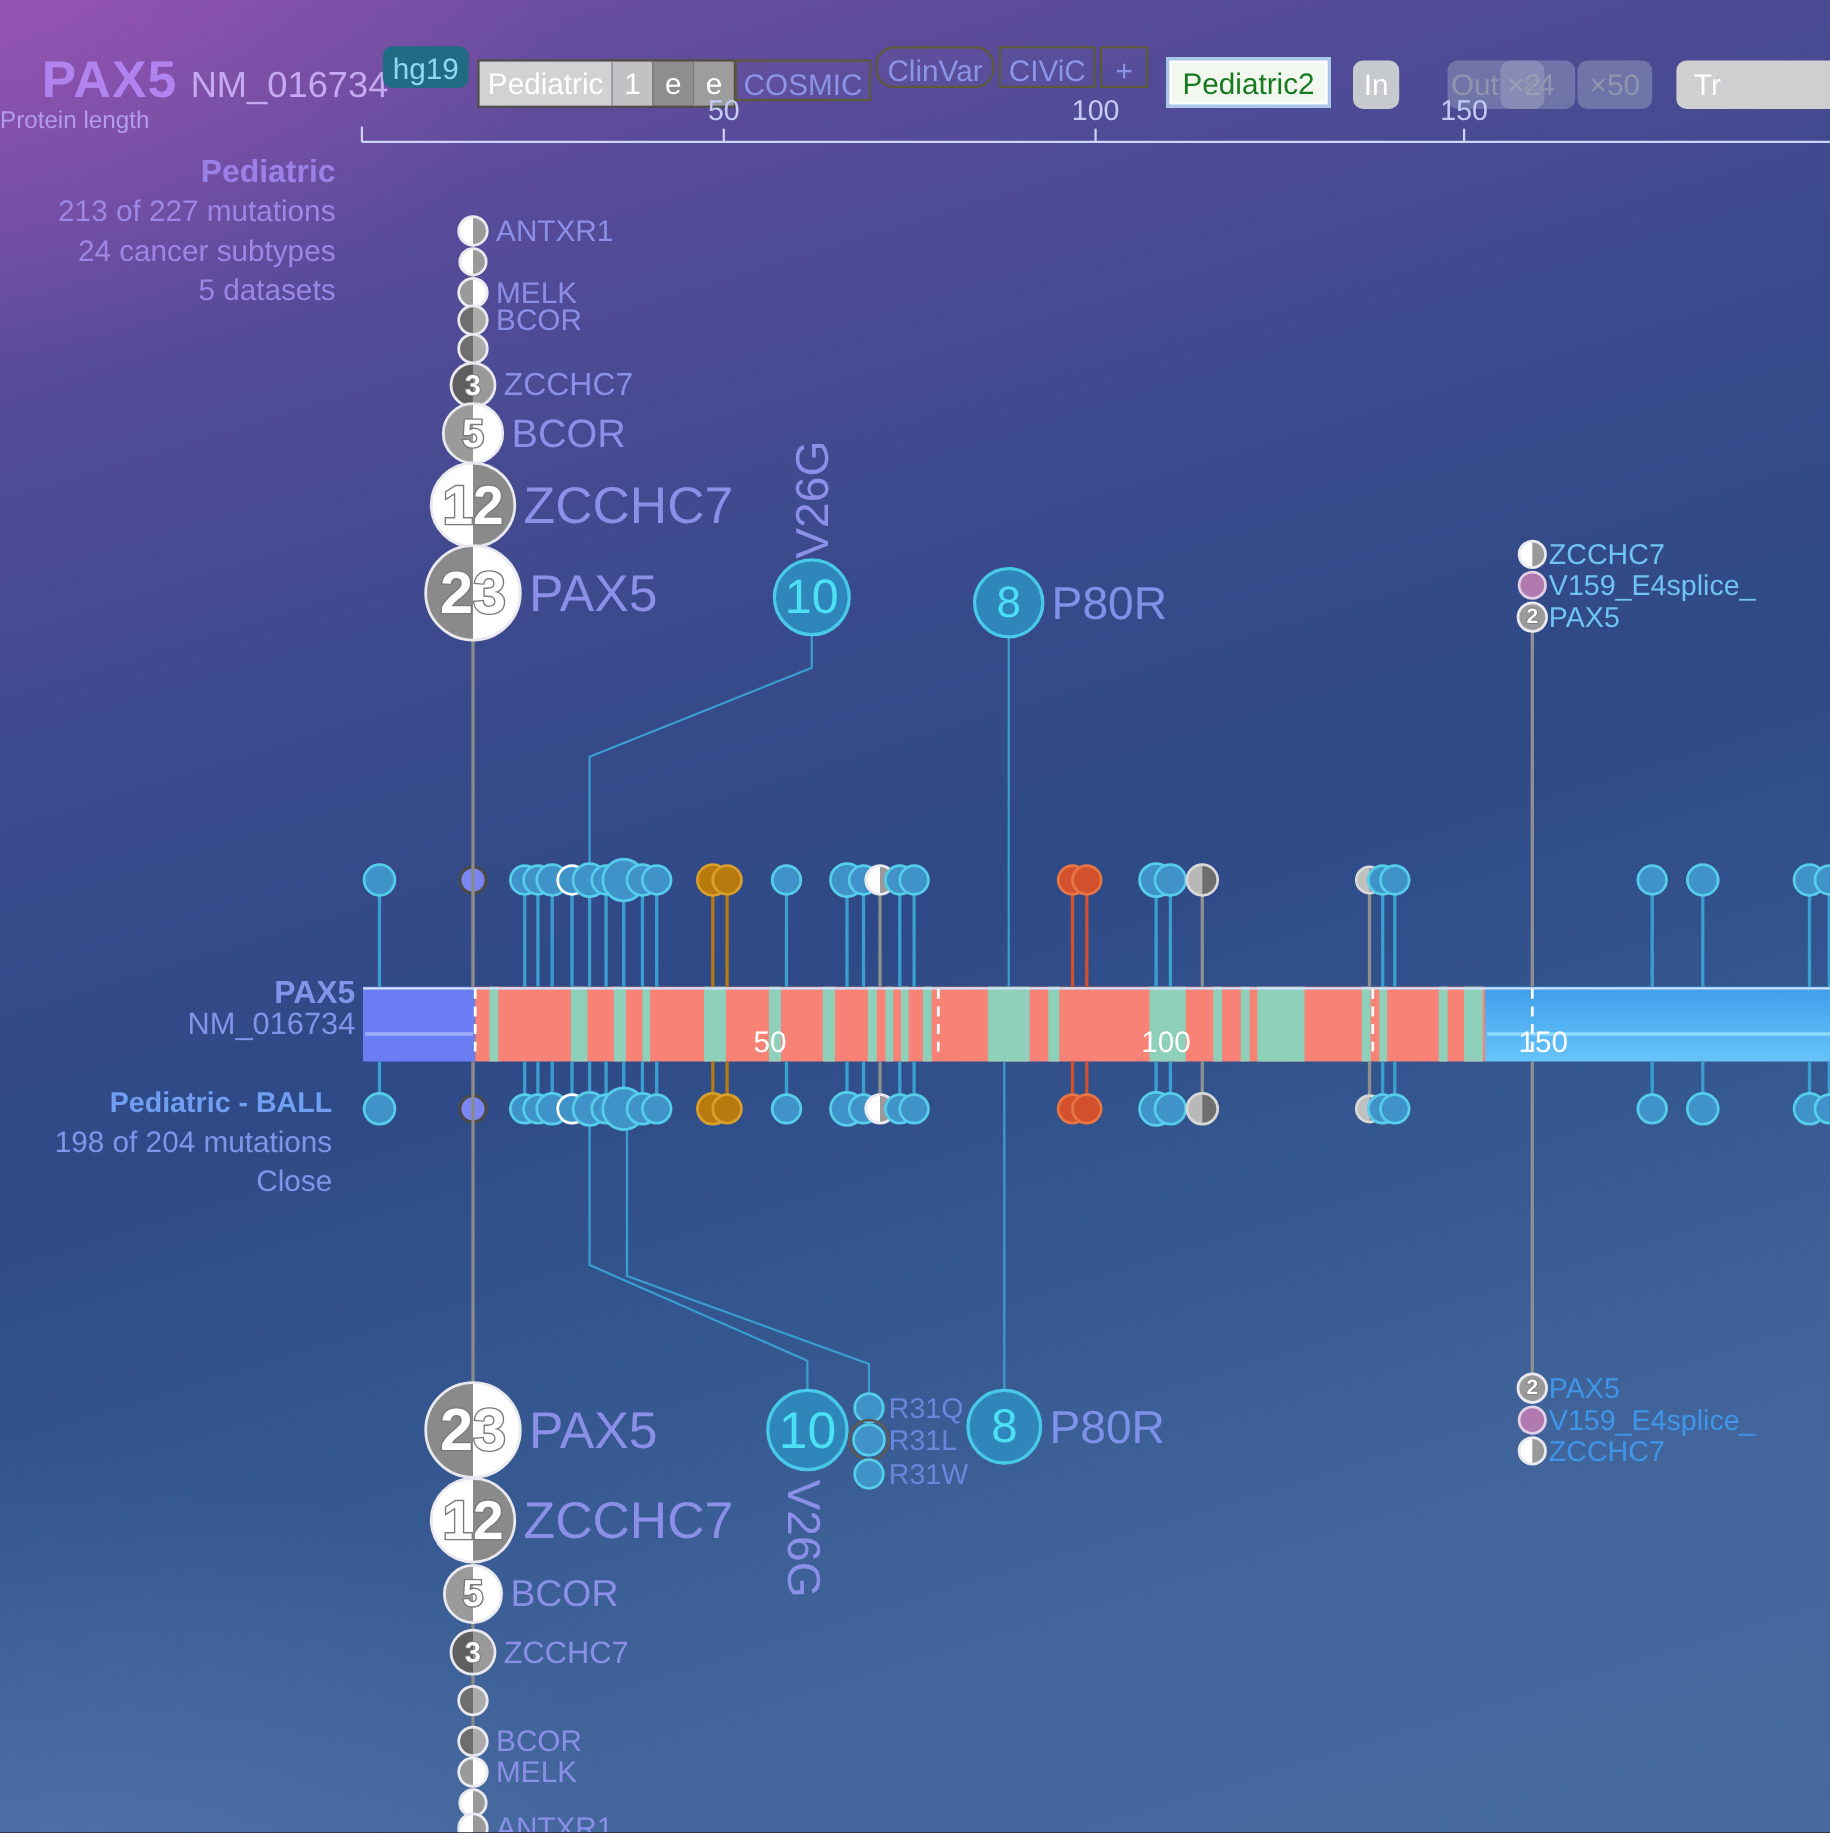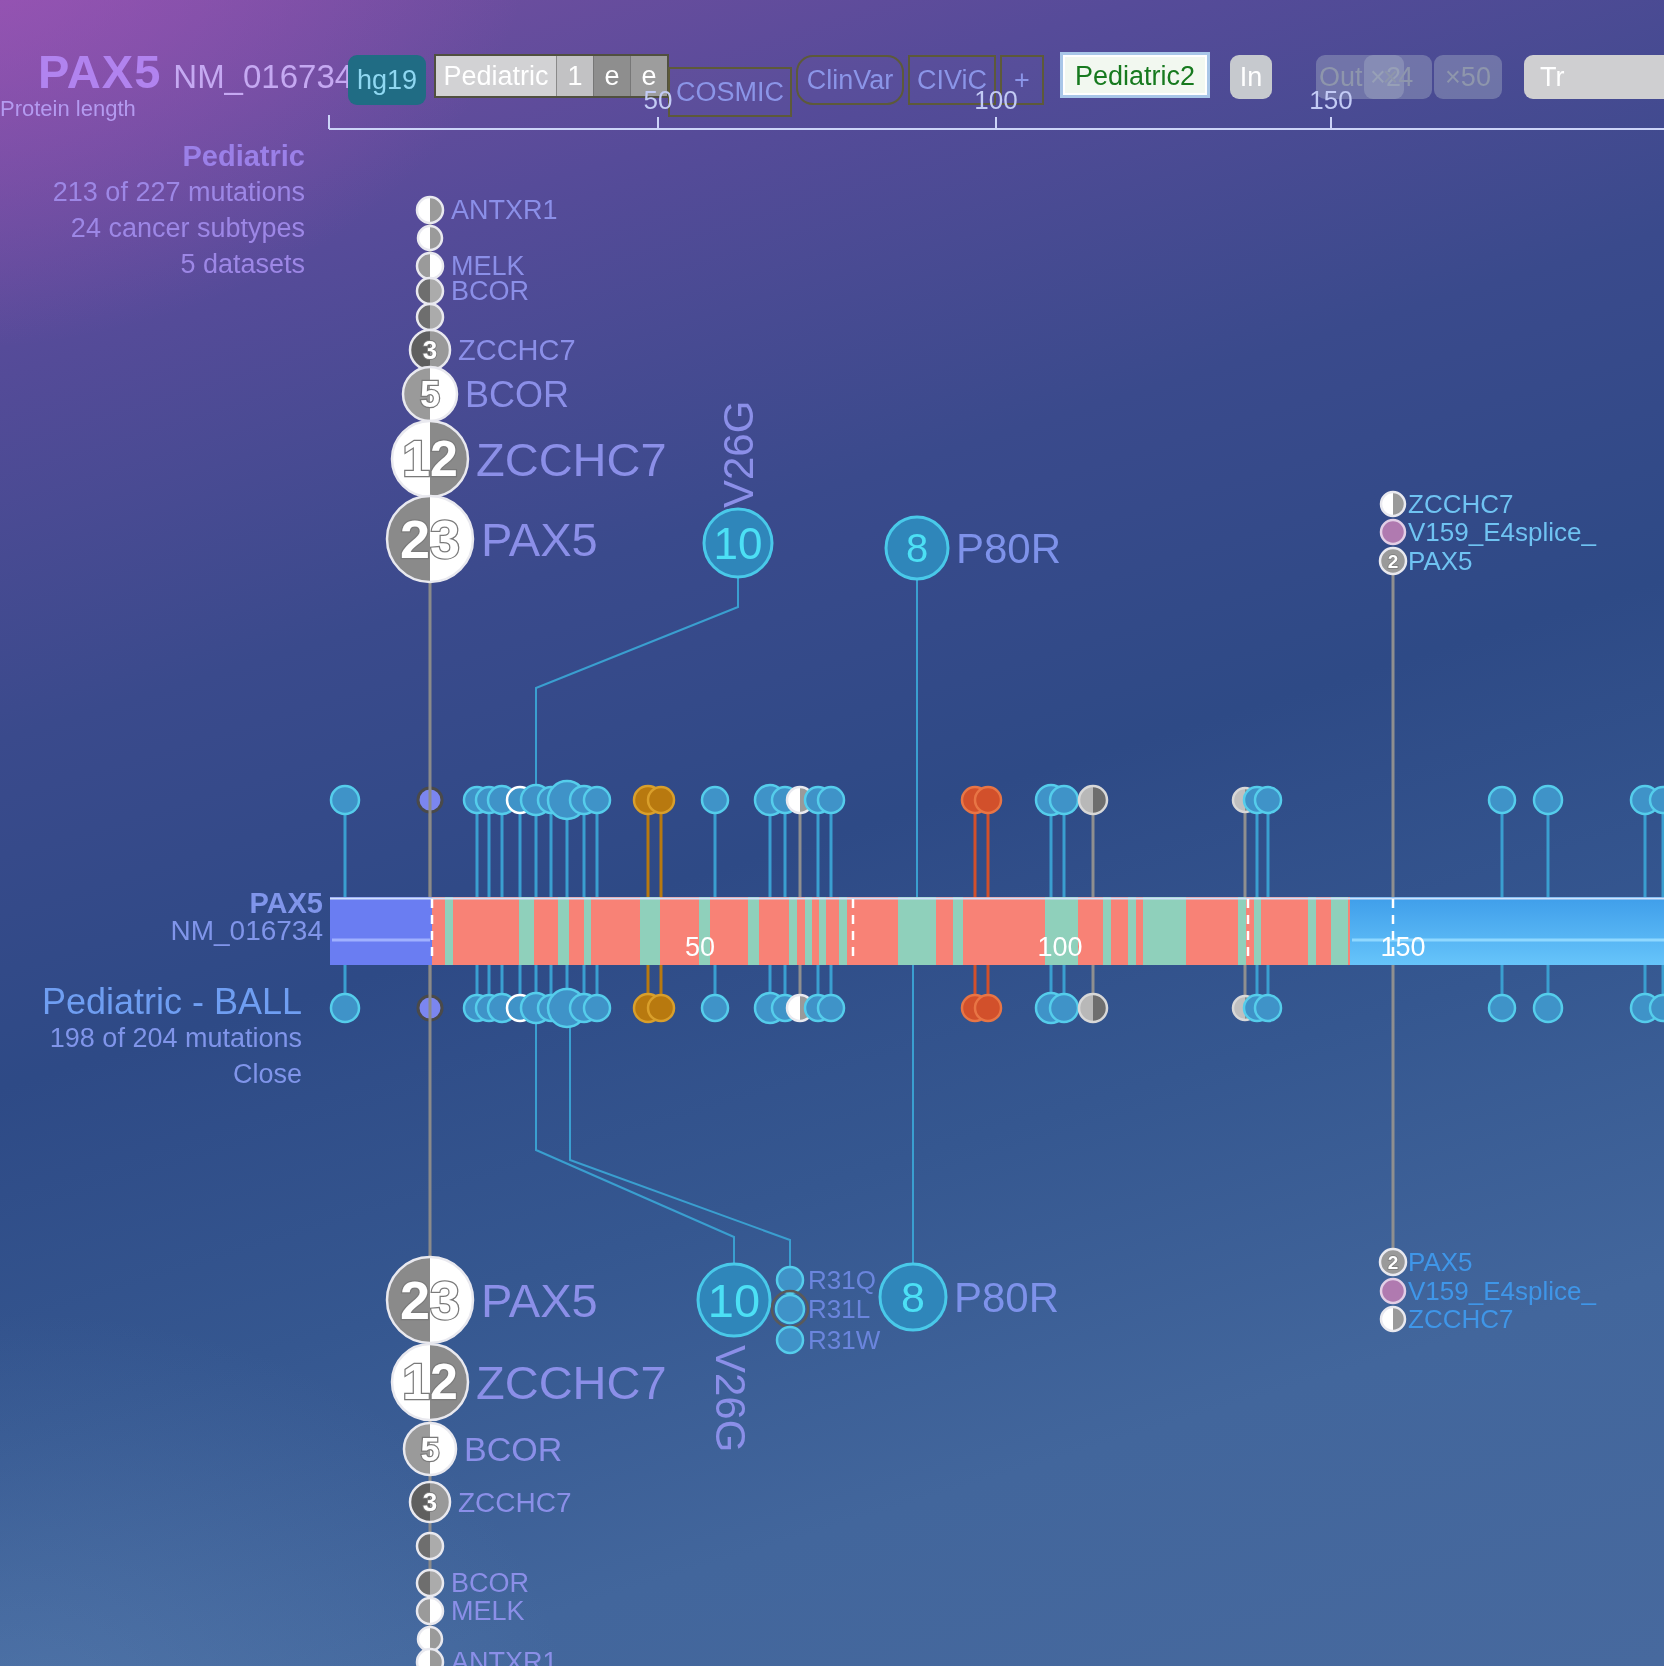--- a/index.html
+++ b/index.html
@@ -9,21 +9,21 @@
     background:
       radial-gradient(1100px 820px at -4% -6%, rgba(168,86,190,0.75), rgba(168,86,190,0) 55%),
       radial-gradient(900px 700px at 2% 104%, rgba(120,160,205,0.28), rgba(120,160,205,0) 60%),
       linear-gradient(163deg,#7a4fa2 0%,#564b99 16%,#3a4a8c 34%,#2e4a86 50%,#355790 66%,#42669c 82%,#47699e 100%);
   }
   #plot{position:absolute;left:0;top:0;font-family:"Liberation Sans",sans-serif;}
   .hdr-title{position:absolute;left:38px;top:44px;white-space:nowrap;}
   .hdr-title .gene{font-size:47px;font-weight:bold;color:#b183ef;letter-spacing:1px;}
   .hdr-title .tx{font-size:33px;color:#c5a9f2;margin-left:12px;}
   .axis-caption{position:absolute;left:0;top:96px;width:305px;text-align:left;font-size:22px;color:#b49af0;}
-  .btn{position:absolute;top:55px;height:50px;line-height:42px;font-size:27px;text-align:center;
+  .btn{position:absolute;top:42px;height:38px;line-height:42px;font-size:27px;text-align:center;
        padding:0;border:none;background:none;cursor:pointer;font-family:"Liberation Sans",sans-serif;}
   .hg19{left:348px;width:78px;background:#206c84;color:#8fd8f2;border-radius:9px;}
   .btn-group{position:absolute;left:434px;top:54px;height:40px;display:flex;border:2px solid #50503f;}
   .btn-group .cell{height:40px;line-height:40px;font-size:27px;color:#ffffff;text-align:center;cursor:pointer;}
   .btn-group .c0{width:120px;background:#d2d2d4;}
   .btn-group .c1{width:36px;background:#c2c2c4;border-left:1px solid #8a8a8a;}
   .btn-group .c2{width:36px;background:#8e8e8e;border-left:1px solid #777;}
   .btn-group .c3{width:36px;background:#9d9d9d;border-left:1px solid #777;}
   .outline{border:2px solid #5d5a39;color:#8b95e8;background:rgba(255,255,255,0.02);}
   .cosmic{left:668px;width:124px;margin-top:12px;}
@@ -36,21 +36,21 @@
   .zout{left:1316px;top:55px;width:88px;height:44px;line-height:44px;background:rgba(165,175,198,0.42);color:#8e96ac;border-radius:9px;}
   .z10{left:1364px;top:55px;width:68px;height:44px;line-height:44px;background:rgba(165,175,198,0.42);color:#8e96ac;border-radius:9px;}
   .z50{left:1434px;top:55px;width:68px;height:44px;line-height:44px;background:rgba(165,175,198,0.42);color:#8e96ac;border-radius:9px;}
   .trk{left:1524px;top:55px;width:150px;height:44px;line-height:44px;background:#cfcfd1;color:#fff;border-radius:9px;text-align:left;padding-left:16px;}
   .stats1{position:absolute;left:0;top:138px;width:305px;text-align:right;color:#9d87e6;font-size:27px;line-height:36px;}
   .stats1 .t1title{font-weight:bold;font-size:29px;color:#9b80e8;}
   .genelabel{position:absolute;left:0;top:890px;width:323px;text-align:right;color:#8095ea;line-height:27px;}
   .genelabel .g{font-weight:bold;font-size:29px;}
   .genelabel .t{font-size:28px;}
   .stats2{position:absolute;left:0;top:984px;width:302px;text-align:right;font-size:27px;line-height:36px;color:#8095ea;}
-  .stats2 .t2title{color:#6f9ef2;font-weight:normal;font-size:36px;text-align:right;}
+  .stats2 .t2title{color:#6f9ef2;font-weight:bold;font-size:26px;text-align:right;}
   .stats2 .close{cursor:pointer;margin-left:16px;}
 </style>
 </head>
 <body>
 
 <div id="canvas">
 
   <div class="hdr-title">
     <span class="gene">PAX5</span><span class="tx">NM_016734</span>
   </div>

